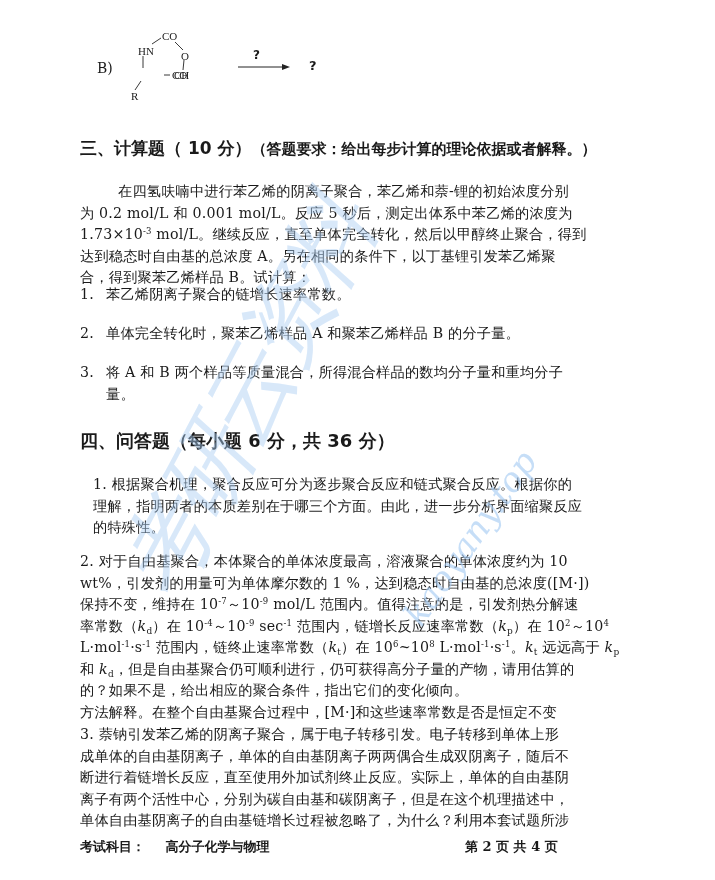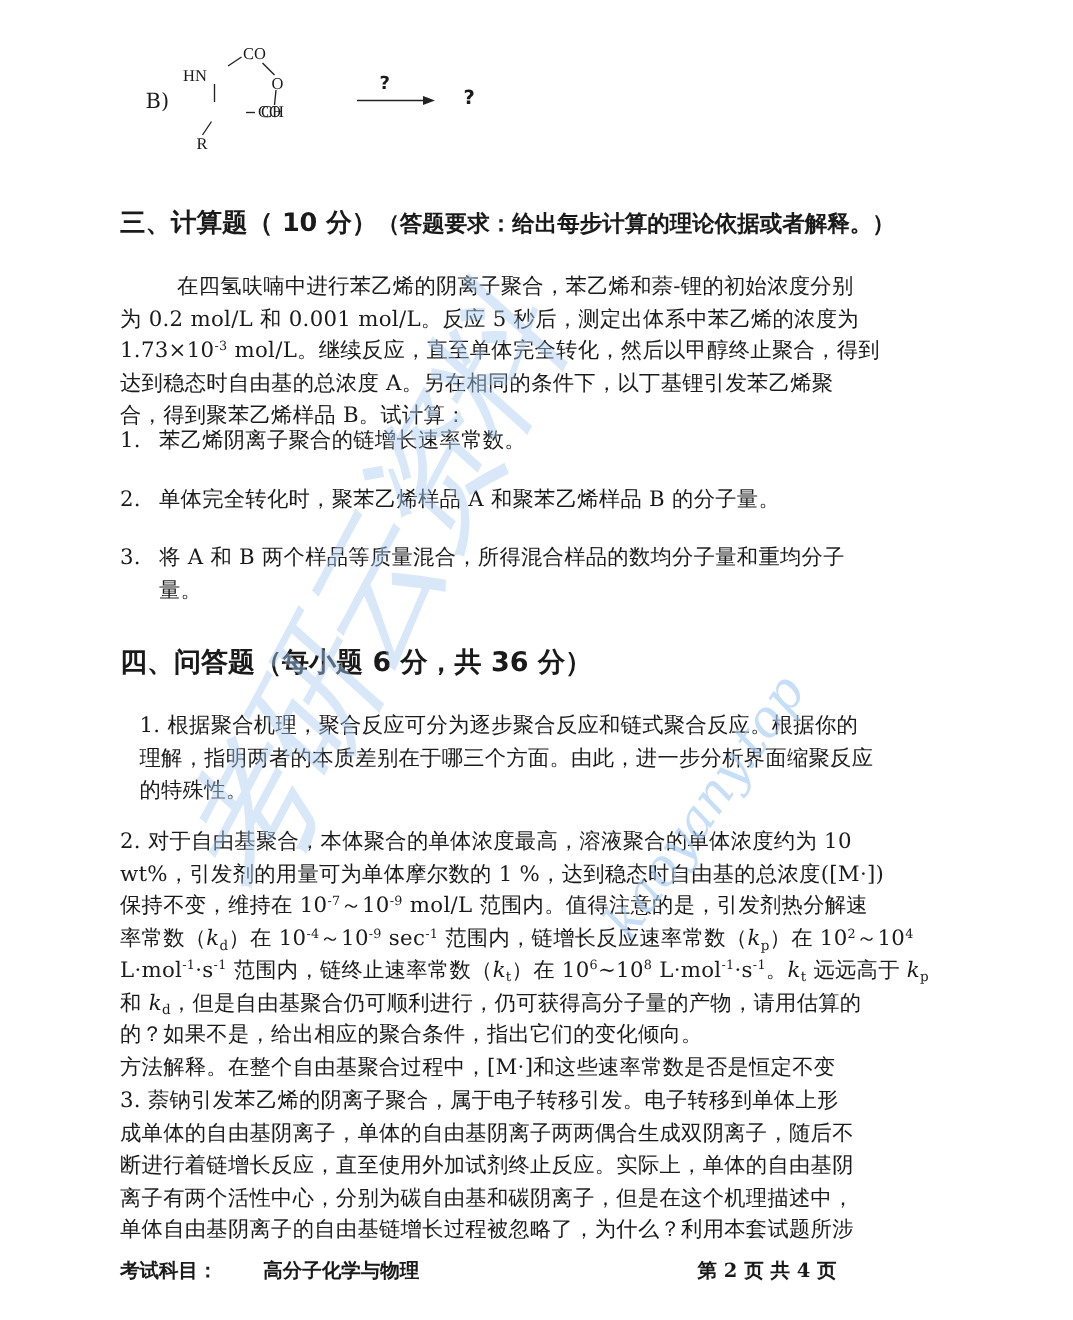--- a/index.html
+++ b/index.html
@@ -25,21 +25,21 @@
     <span class="abs" style="left:7px;top:32px;font-size:14px;">B)</span>
     <svg class="abs" style="left:38px;top:0;" width="80" height="80" viewBox="0 0 80 80">
       <line x1="24" y1="16" x2="33" y2="10" stroke="#222" stroke-width="0.9"></line>
       <line x1="47" y1="14" x2="55" y2="22" stroke="#222" stroke-width="0.9"></line>
       <line x1="56" y1="32" x2="55" y2="42" stroke="#222" stroke-width="0.9"></line>
       <line x1="15" y1="28" x2="15" y2="40" stroke="#222" stroke-width="0.9"></line>
       <line x1="36" y1="47" x2="42" y2="47" stroke="#222" stroke-width="0.9"></line>
       <line x1="13" y1="53" x2="7" y2="62" stroke="#222" stroke-width="0.9"></line>
     </svg>
     <span class="abs chem" style="left:72px;top:2px;">CO</span>
-    <span class="abs chem" style="left:32px;top:17px;text-align:right;">HN</span>
+    <span class="abs chem" style="left:48px;top:17px;text-align:right;">HN</span>
     <span class="abs chem" style="left:91px;top:22px;">O</span>
     <span class="abs chem" style="left:52px;top:41px;margin-left:32px;">CH</span>
     <span class="abs chem" style="left:82px;top:41px;">CO</span>
     <span class="abs chem" style="left:41px;top:62px;">R</span>
     <span class="abs" style="left:163px;top:20px;font-family:'DejaVu Sans',sans-serif;font-weight:bold;font-size:12px;">?</span>
     <svg class="abs" style="left:148px;top:34px;" width="52" height="10" viewBox="0 0 52 10">
       <line x1="0" y1="5" x2="44" y2="5" stroke="#222" stroke-width="1"></line>
       <polygon points="44,2 52,5 44,8" fill="#222"></polygon>
     </svg>
     <span class="abs" style="left:219px;top:30px;font-family:'DejaVu Sans',sans-serif;font-weight:bold;font-size:13px;">?</span>
@@ -90,19 +90,19 @@
   <div class="abs body-text" style="left:80px;top:724px;width:565px;">
     <div>3. 萘钠引发苯乙烯的阴离子聚合，属于电子转移引发。电子转移到单体上形</div>
     <div>成单体的自由基阴离子，单体的自由基阴离子两两偶合生成双阴离子，随后不</div>
     <div>断进行着链增长反应，直至使用外加试剂终止反应。实际上，单体的自由基阴</div>
     <div>离子有两个活性中心，分别为碳自由基和碳阴离子，但是在这个机理描述中，</div>
     <div>单体自由基阴离子的自由基链增长过程被忽略了，为什么？利用本套试题所涉</div>
   </div>
 
   <div class="abs footer" style="left:80px;top:838px;width:540px;">
     <span>考试科目：</span>
-    <span style="margin-left:26px;">高分子化学与物理</span>
+    <span style="margin-left:16px;">高分子化学与物理</span>
     <span style="position:absolute;left:385px;">第 2 页   共 4 页</span>
   </div>
 
   <div class="wm" style="left:60px;top:370px;font-size:92px;transform:rotate(-62deg);transform-origin:left top;letter-spacing:-6px;opacity:0.45;white-space:nowrap;top:560px;left:90px;">考研云资料</div>
   <div class="wm" style="left:395px;top:610px;font-size:34px;transform:rotate(-55deg);transform-origin:left top;opacity:0.65;white-space:nowrap;">kaoyany.top</div>
 </div>
 
 </body></html>

